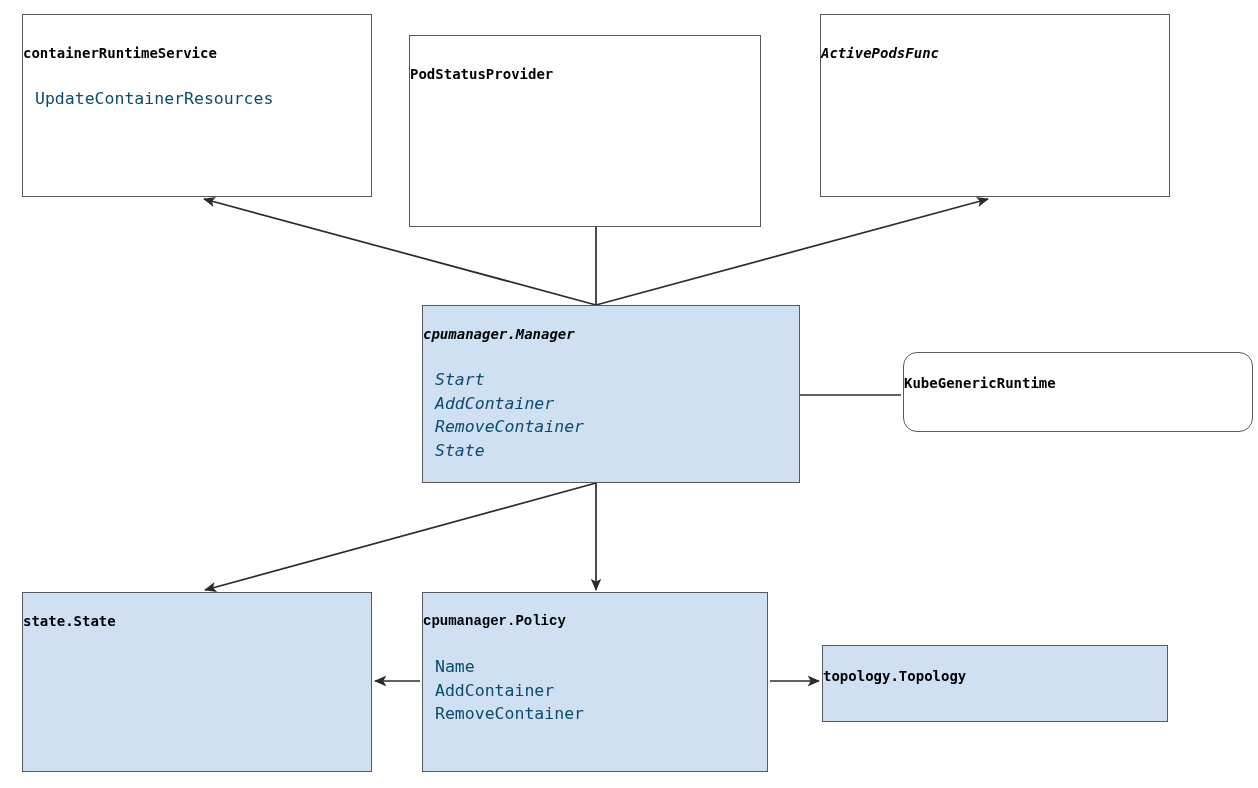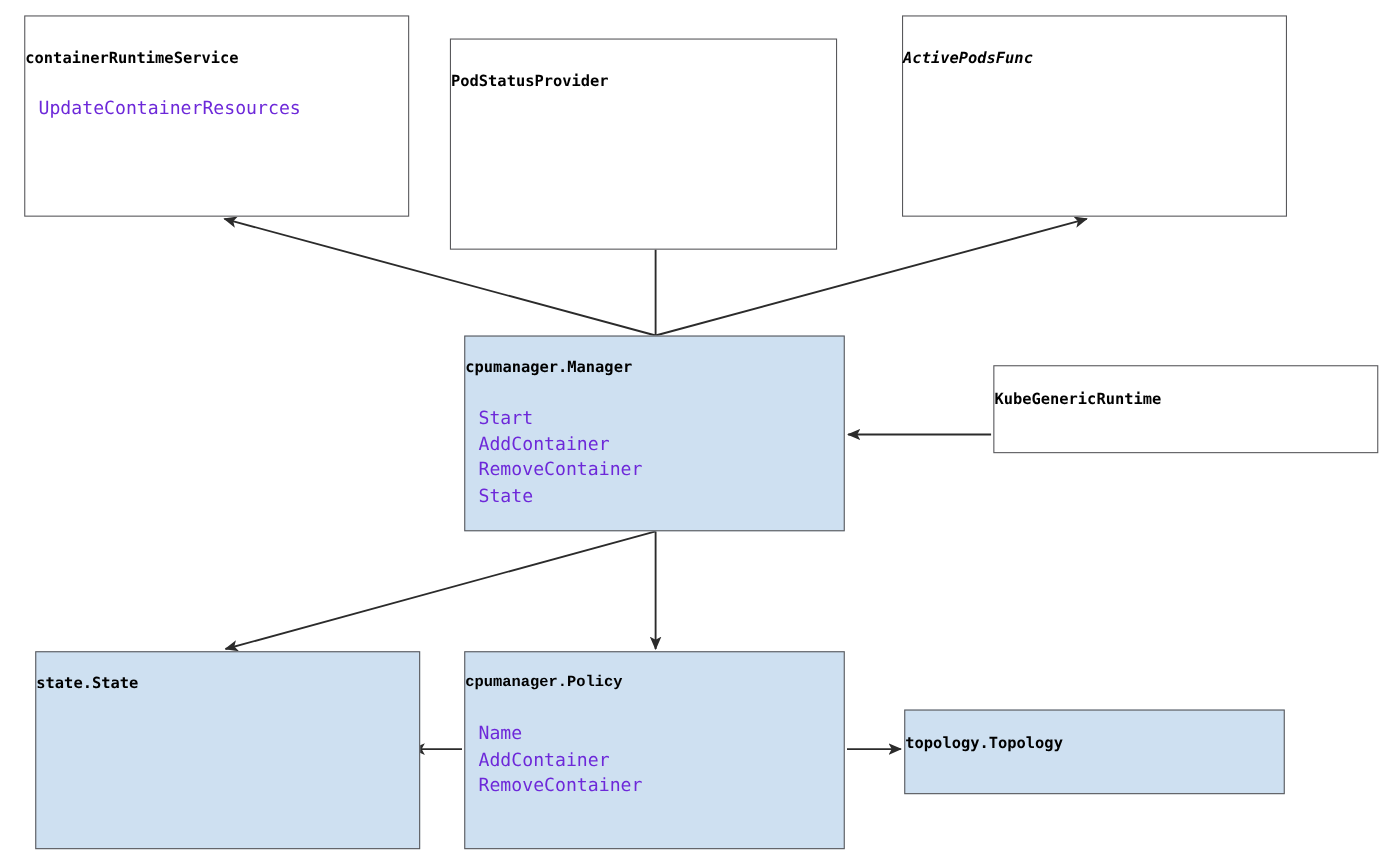--- a/index.html
+++ b/index.html
@@ -41,21 +41,21 @@
     font-weight: bold;
     font-size: 14px;
     color: #000000;
     letter-spacing: 0px;
     white-space: nowrap;
   }
   .node-methods {
     position: absolute;
     left: 12px;
     right: 6px;
-    color: #6d28d9;
+    color: #0c4a6e;
     font-size: 16.5px;
     line-height: 23.5px;
     white-space: nowrap;
   }
   .node-methods div {
     white-space: nowrap;
   }
 </style>
 </head>
 <body>
@@ -86,33 +86,33 @@
         <div class="node-methods" style="top: 72px;">
           <div>UpdateContainerResources</div>
         </div>
       </div>
       <div class="node" style="left: 409px; top: 14px; width: 352px; height: 192px; margin-top: 21px;">
         <div class="node-title" style="top: 30px;">PodStatusProvider</div>
       </div>
       <div class="node" style="left: 820px; top: 14px; width: 350px; height: 183px; font-style: italic;">
         <div class="node-title" style="top: 30px;">ActivePodsFunc</div>
       </div>
-      <div class="node filled" style="left: 422px; top: 305px; width: 346px; height: 178px;">
+      <div class="node filled" style="left: 422px; top: 305px; width: 378px; height: 178px; font-style: italic;">
         <div class="node-title" style="top: 20px;">cpumanager.Manager</div>
         <div class="node-methods" style="top: 62px;">
           <div>Start</div>
           <div>AddContainer</div>
           <div>RemoveContainer</div>
           <div>State</div>
         </div>
       </div>
-      <div class="node" style="left: 903px; top: 332px; width: 350px; height: 80px;">
+      <div class="node" style="left: 903px; top: 352px; width: 350px; height: 80px; border-radius: 14px;">
         <div class="node-title" style="top: 22px;">KubeGenericRuntime</div>
       </div>
-      <div class="node filled" style="left: 32px; top: 592px; width: 350px; height: 180px;">
+      <div class="node filled" style="left: 22px; top: 592px; width: 350px; height: 180px;">
         <div class="node-title" style="top: 20px;">state.State</div>
       </div>
       <div class="node filled" style="left: 422px; top: 592px; width: 346px; height: 180px;">
         <div class="node-title" style="top: 20px; font-family: Liberation Mono, monospace;">cpumanager.Policy</div>
         <div class="node-methods" style="top: 62px;">
           <div>Name</div>
           <div>AddContainer</div>
           <div>RemoveContainer</div>
         </div>
       </div>

